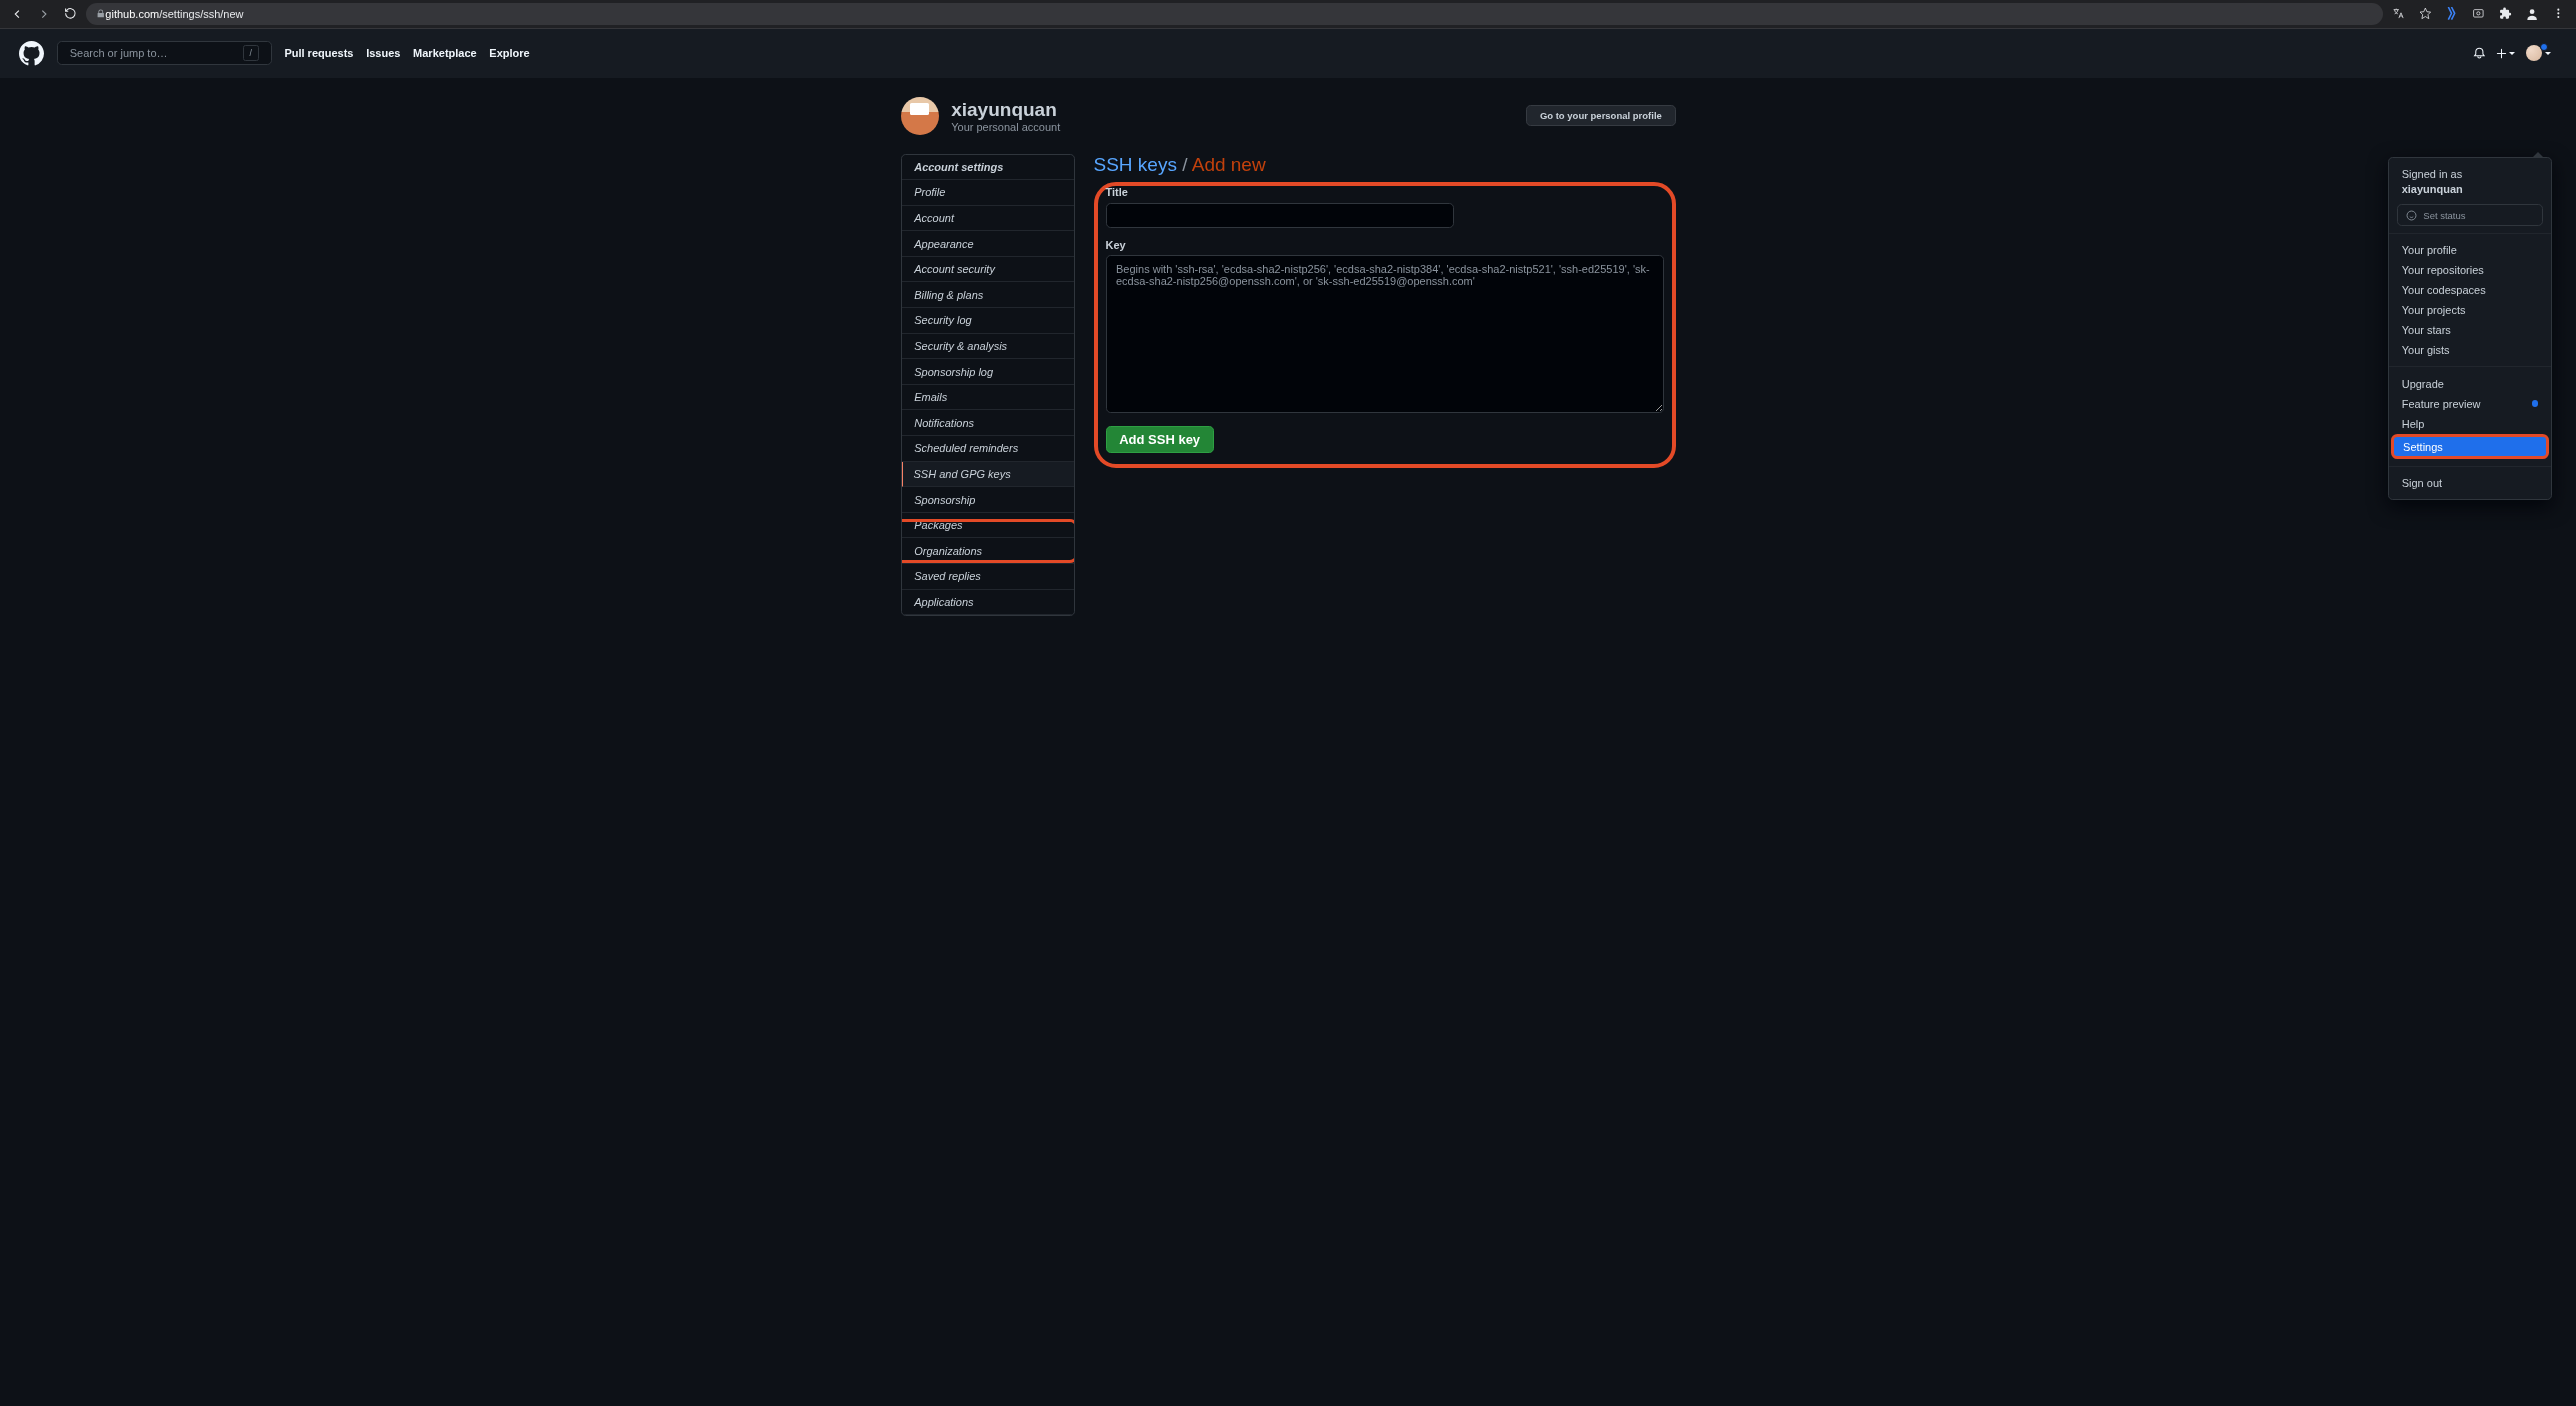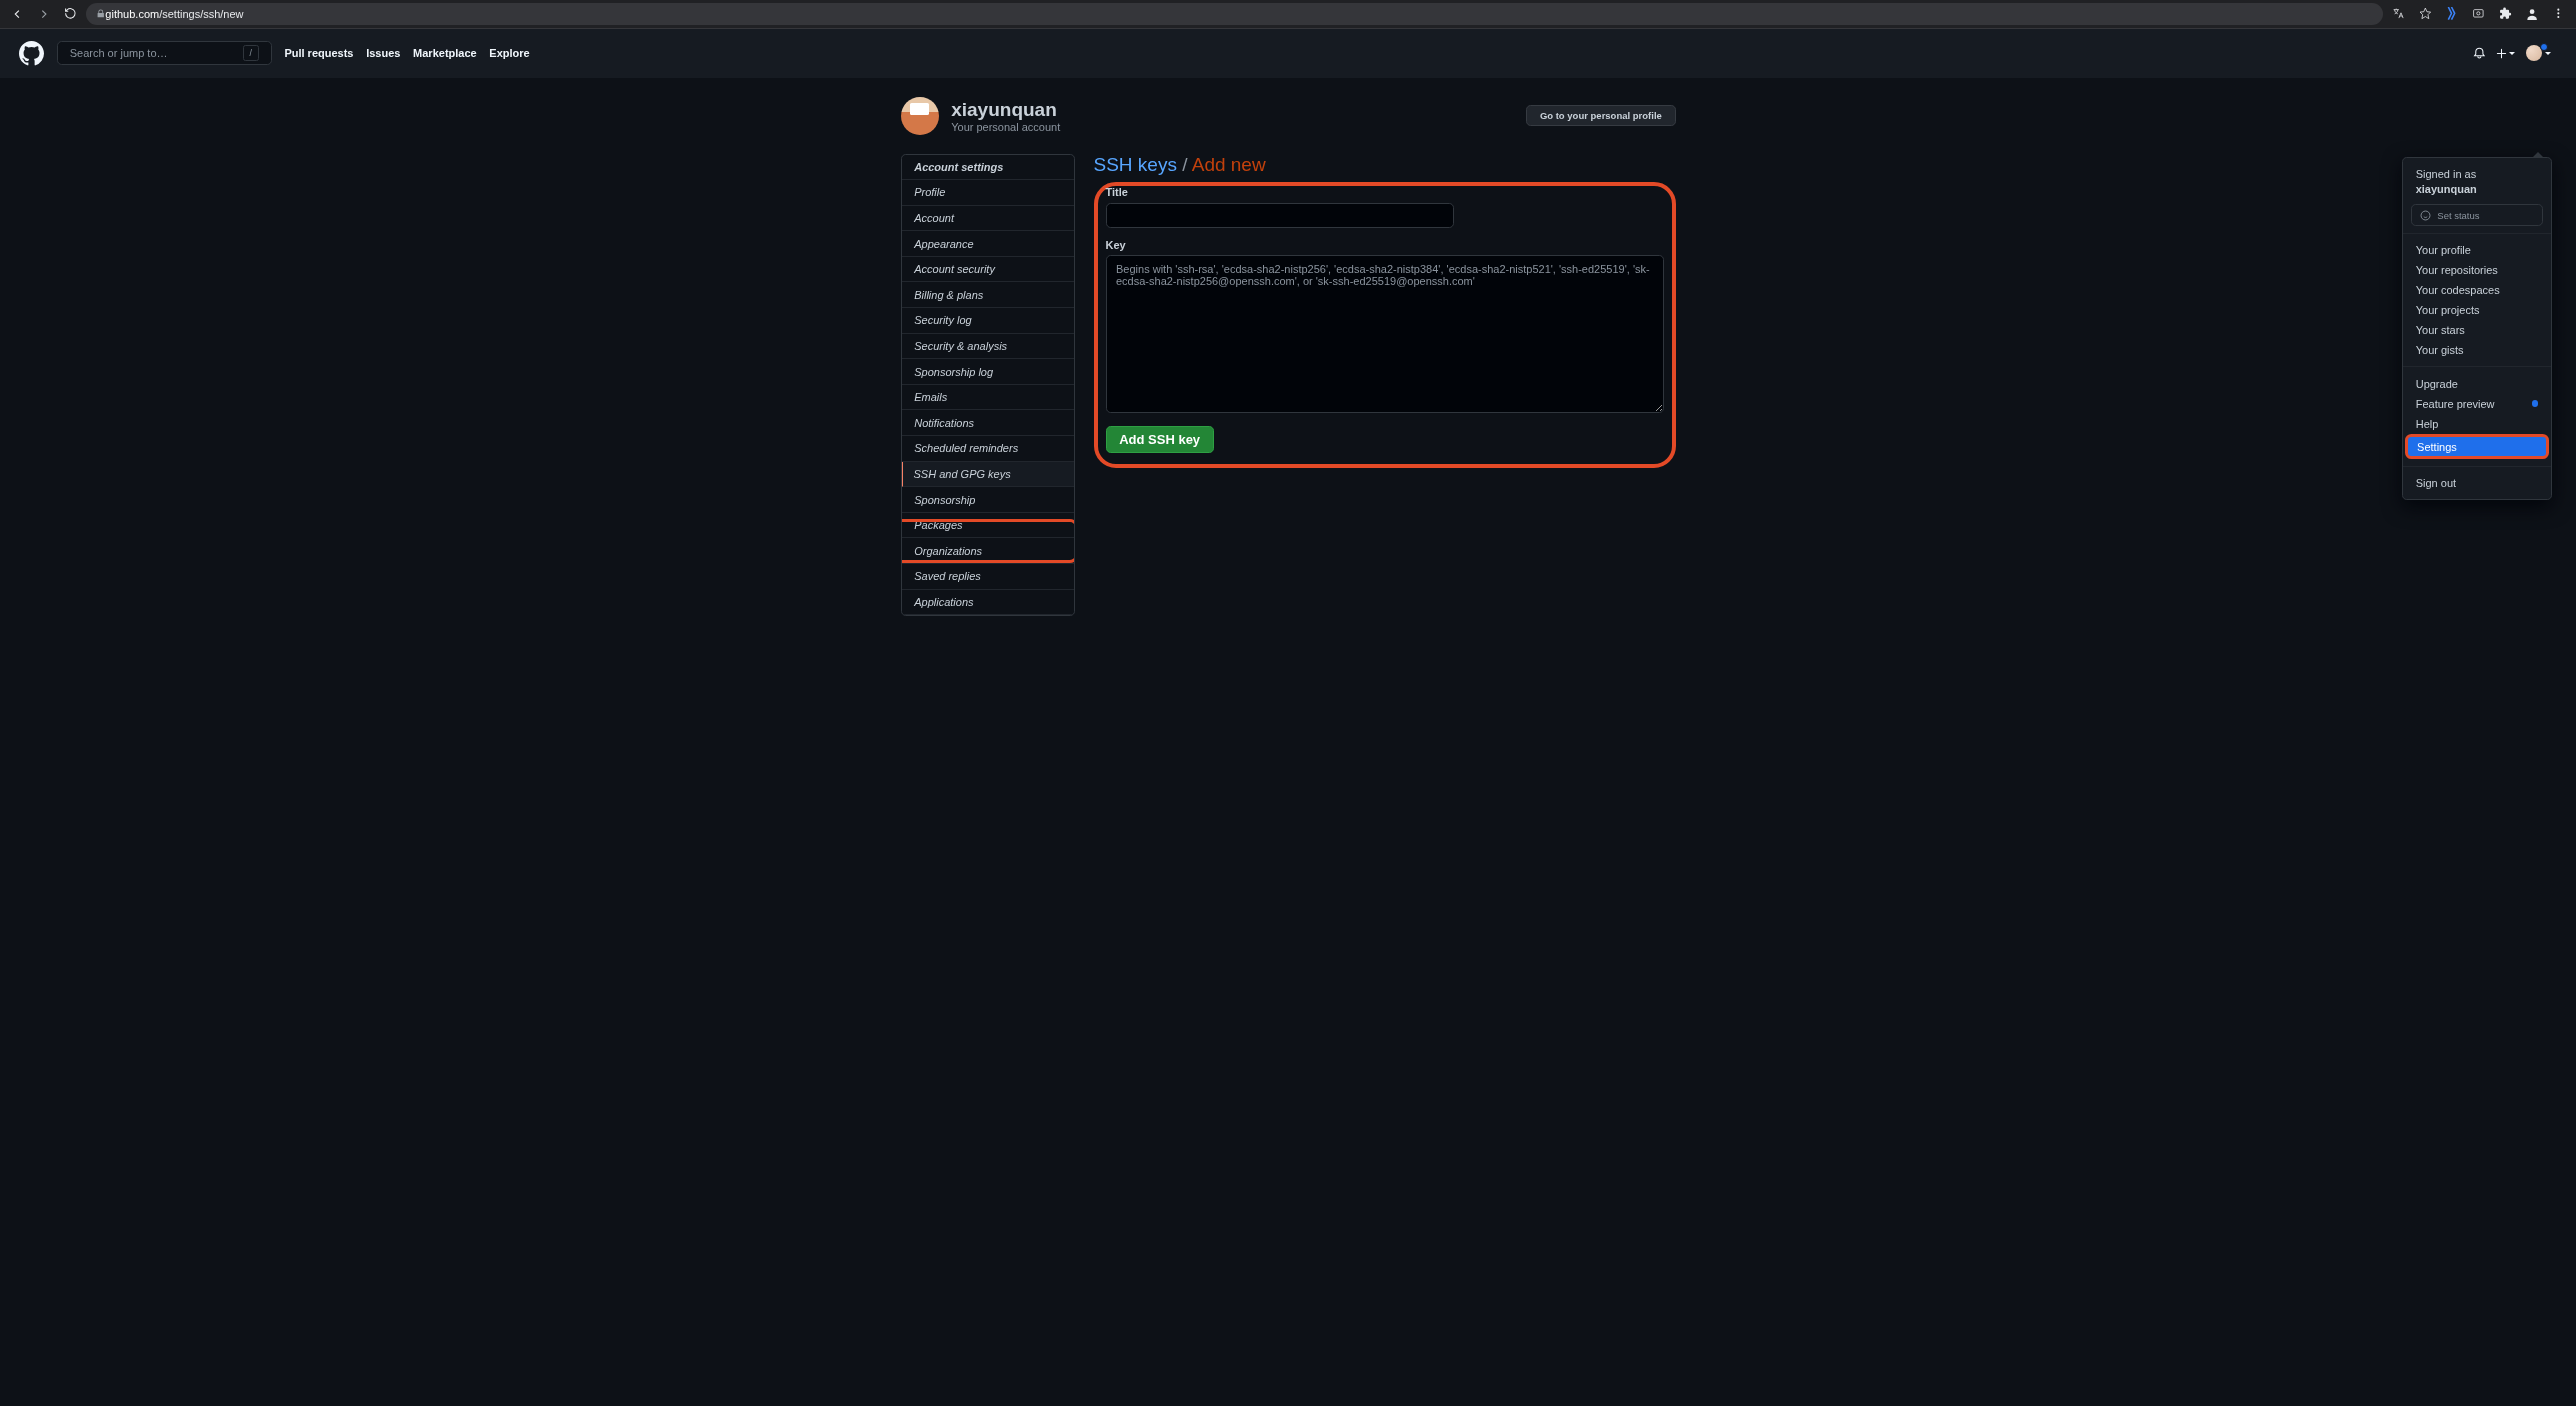--- a/index.html
+++ b/index.html
@@ -227,21 +227,21 @@
     font-size:13px;
     font-weight:600;
     margin-top: 11px;
   }
 
   
   .dropdown {
     position: absolute;
     right: 24px;
     top: 79px;
-    width: 150px;
+    width: 164px;
     background: #161b22;
     border: 0.8px solid #30363d;
     border-radius: 4.7px;
     box-shadow: 0 6.3px 19px rgba(1,4,9,.85);
     z-index: 100;
     font-size: 11px;
   }
   .dropdown::before {
     content:"";
     position:absolute;

